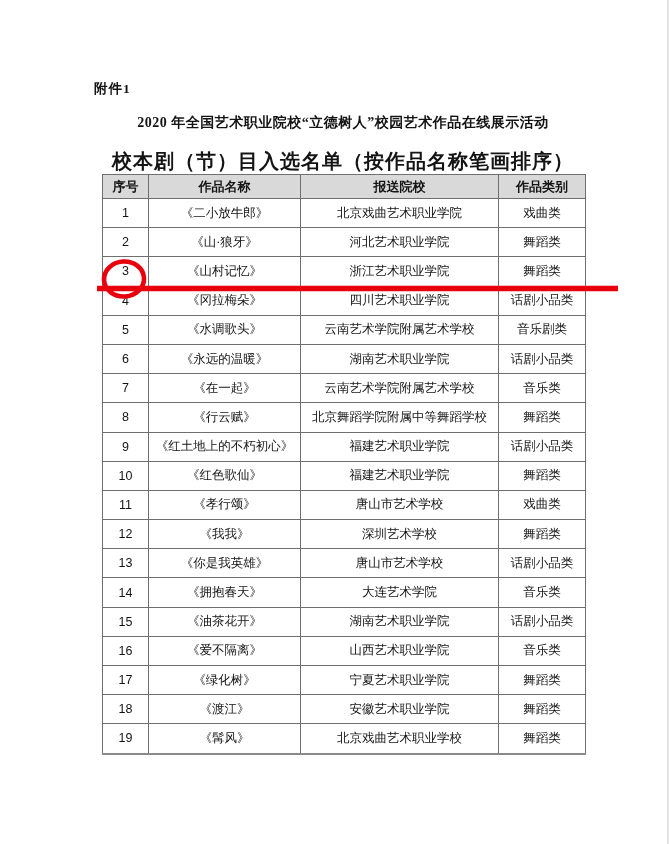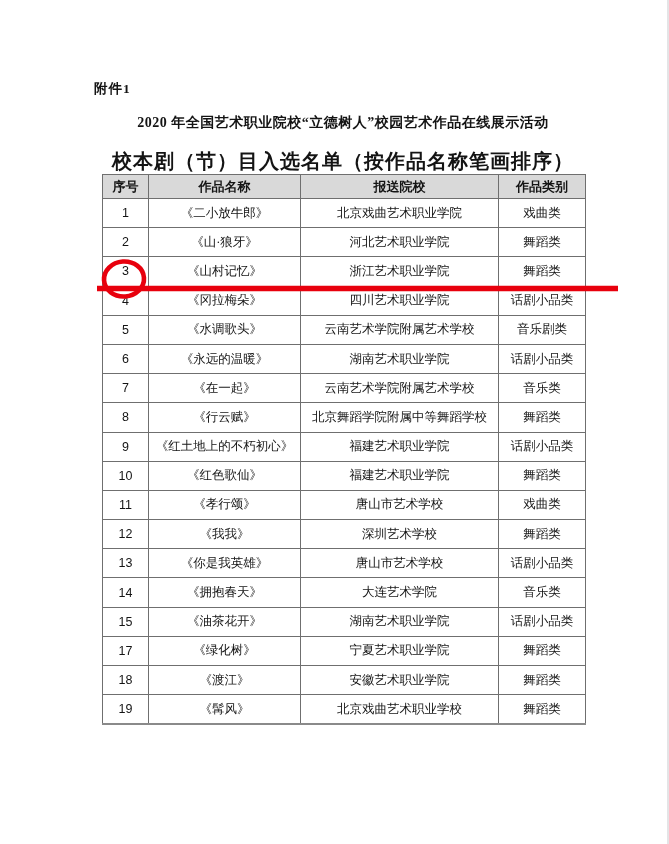--- a/index.html
+++ b/index.html
@@ -148,20 +148,26 @@
         <td>大连艺术学院</td>
         <td>音乐类</td>
       </tr>
       <tr>
         <td class="num">15</td>
         <td>《油茶花开》</td>
         <td>湖南艺术职业学院</td>
         <td>话剧小品类</td>
       </tr>
       <tr>
+        <td class="num">16</td>
+        <td>《爱不隔离》</td>
+        <td>山西艺术职业学院</td>
+        <td>音乐类</td>
+      </tr>
+      <tr>
         <td class="num">17</td>
         <td>《绿化树》</td>
         <td>宁夏艺术职业学院</td>
         <td>舞蹈类</td>
       </tr>
       <tr>
         <td class="num">18</td>
         <td>《渡江》</td>
         <td>安徽艺术职业学院</td>
         <td>舞蹈类</td>

